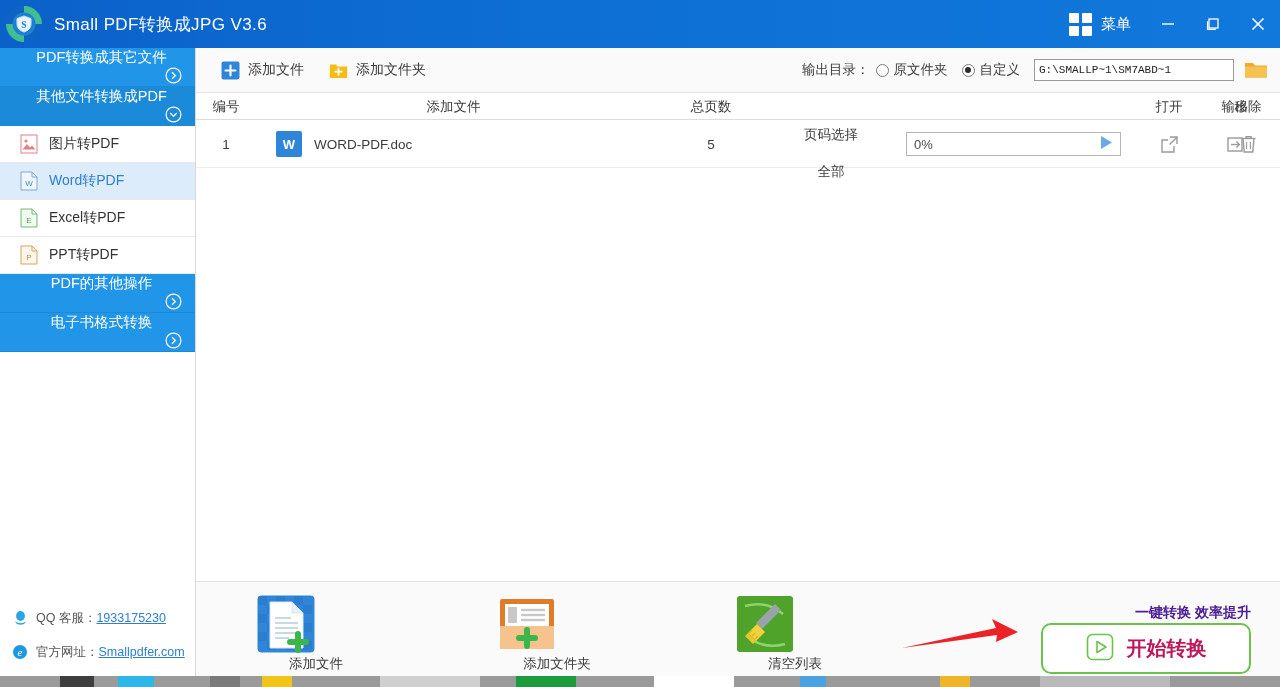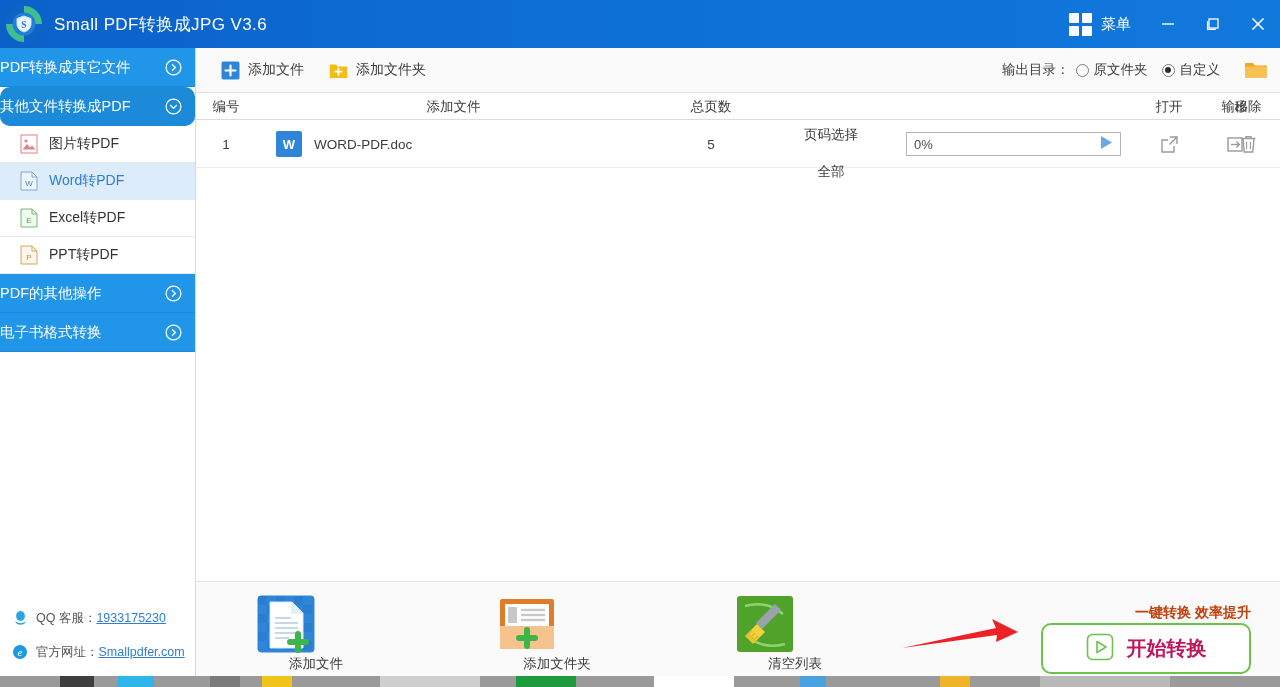--- a/index.html
+++ b/index.html
@@ -31,24 +31,25 @@
   .wbtn { width:45px; height:48px; display:flex; align-items:center; justify-content:center; cursor:pointer; }
   .wbtn svg { display:block; }
 
   
   .sidebar {
     position:absolute; left:0; top:48px; width:196px; height:639px;
     background:#ffffff; border-right:1px solid #d9d9d9;
   }
   .side-group {
     height:39px; background:#2196e8; color:#ffffff; font-size:14.5px;
-    display:flex; align-items:center; cursor:pointer;
+    display:flex; align-items:center; padding-left:8px; cursor:pointer;
     border-bottom:1px solid #1b8ad9;
-  }
-  .side-group.active { background:#1b8ad9;border-radius:10px; }
+    flex-direction:column;
+  }
+  .side-group.active { background:#1b8ad9; }
   .side-group .chev { margin-left:auto; margin-right:13px; }
   .side-group .chev svg { display:block; }
   .side-sub {
     height:37px; display:flex; align-items:center; padding-left:20px;
     font-size:14px; color:#333; cursor:pointer; background:#fff;
     border-bottom:1px solid #e9e9e9;
   }
   .side-sub.sel { background:#ddecfa; color:#2f7fd0; }
   .side-sub .sicon { width:18px; height:20px; margin-right:11px; flex:none; }
   .side-sub .sicon svg { display:block; }
@@ -105,21 +106,21 @@
   .ico-btn { cursor:pointer; }
   .ico-btn svg { display:block; }
 
   
   .bottom { position:absolute; left:196px; top:581px; width:1084px; height:98px; background:#fafafa; border-top:1px solid #e2e2e2; }
   .bigbtn { position:absolute; top:12px; width:120px; text-align:center; cursor:pointer; }
   .bigbtn .bico { width:60px; height:60px; margin:0 auto 4px; }
   .bigbtn .bico svg{display:block;}
   .bigbtn .blab { font-size:13.5px; color:#3c3c3c; }
   .b1 { left:60px; } .b2 { left:301px; } .b3 { left:539px; }
-  .slogan { position:absolute; right:29px; top:22px; font-size:14px; color:#c2410c; font-weight:bold; white-space:nowrap; }
+  .slogan { position:absolute; right:29px; top:22px; font-size:14px; color:#4c1d95; font-weight:bold; white-space:nowrap; }
   .convert-btn {
     position:absolute; right:29px; top:41px; width:210px; height:51px;
     border:2.5px solid #6cc24a; border-radius:10px; background:#ffffff;
     display:flex; align-items:center; justify-content:center; gap:13px; cursor:pointer;
   }
   .convert-btn .ctxt { font-size:20px; font-weight:bold; color:#be185d; }
   .arrow { position:absolute; left:704px; top:33px; }
 
   
   .taskbar { position:absolute; left:0; bottom:0; width:1280px; height:11px; background:#9a9a9a; overflow:hidden; }
@@ -306,20 +307,21 @@
     <div class="outgrp">
       <span class="outlabel">输出目录：</span>
       <span class="radio">
         <span class="rdot"></span>
         <span>原文件夹</span>
       </span>
       <span class="radio">
         <span class="rdot on"></span>
         <span>自定义</span>
       </span>
+      <span class="pathbox">G:\SMALLP~1\SM7ABD~1</span>
       <span class="folder-btn">
         <svg width="24" height="20" viewBox="0 0 24 20">
             <path d="M1 3 h8 l2 2.4 h12 v12.2 h-22 z" fill="#f0a92a"></path>
             <path d="M1 6.6 h22 v11 h-22z" fill="#f7c252"></path>
           </svg>
       </span>
     </div>
   </div>
 
   <div class="table-area">

